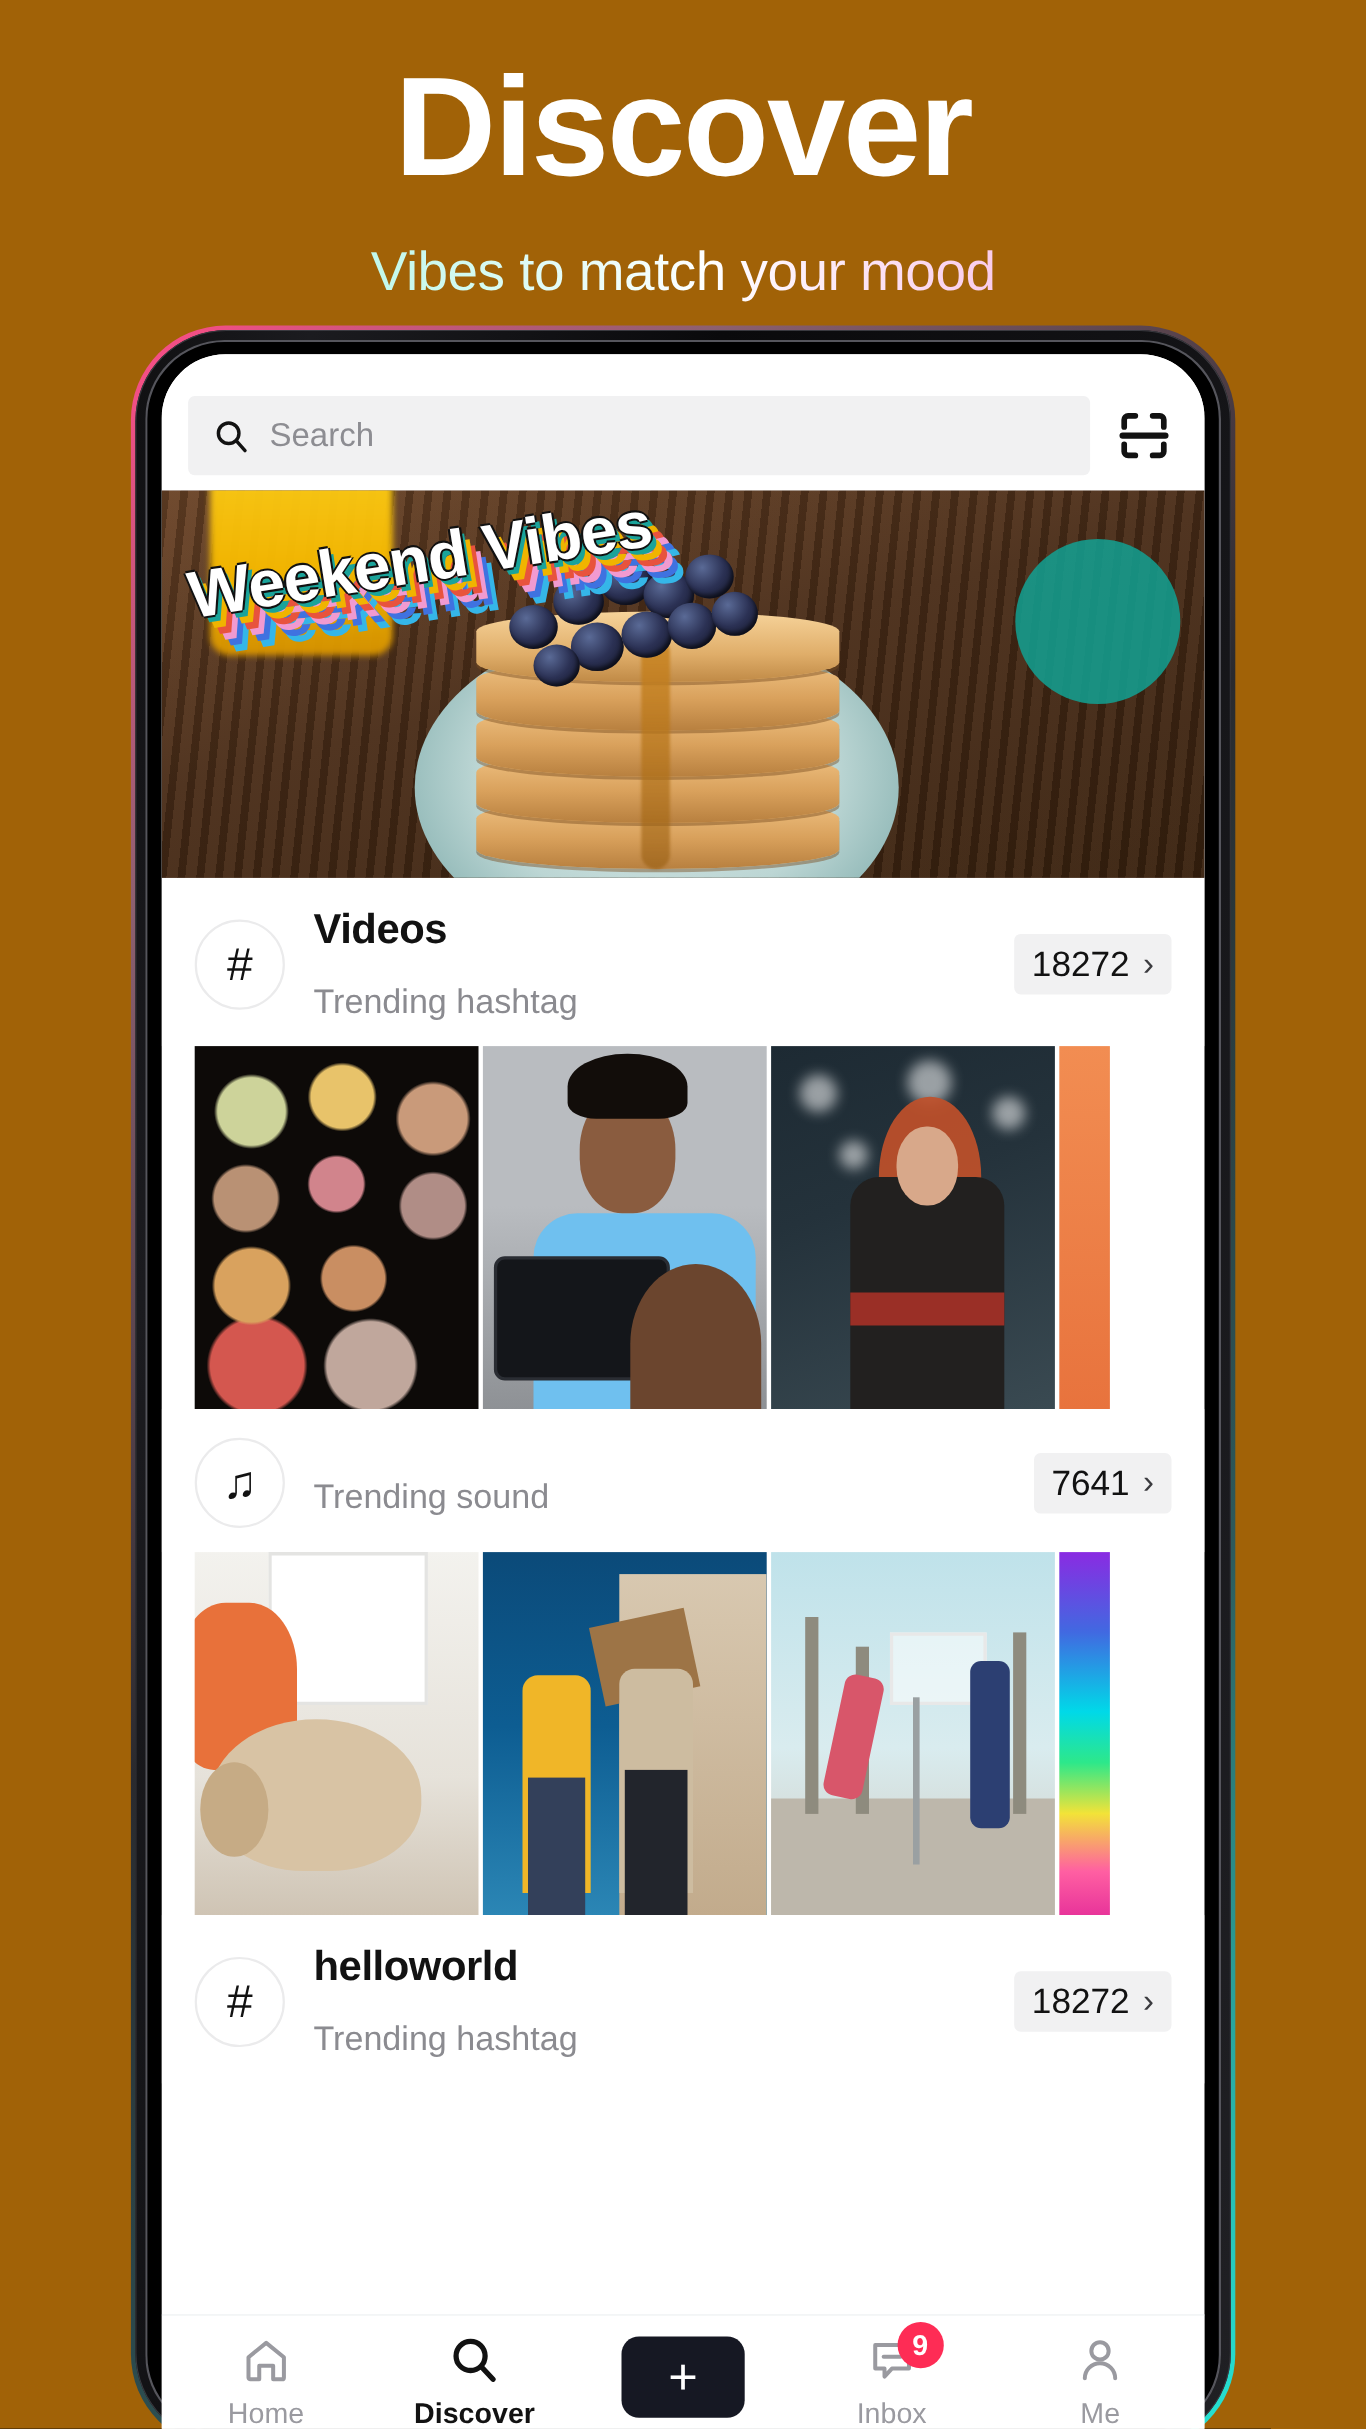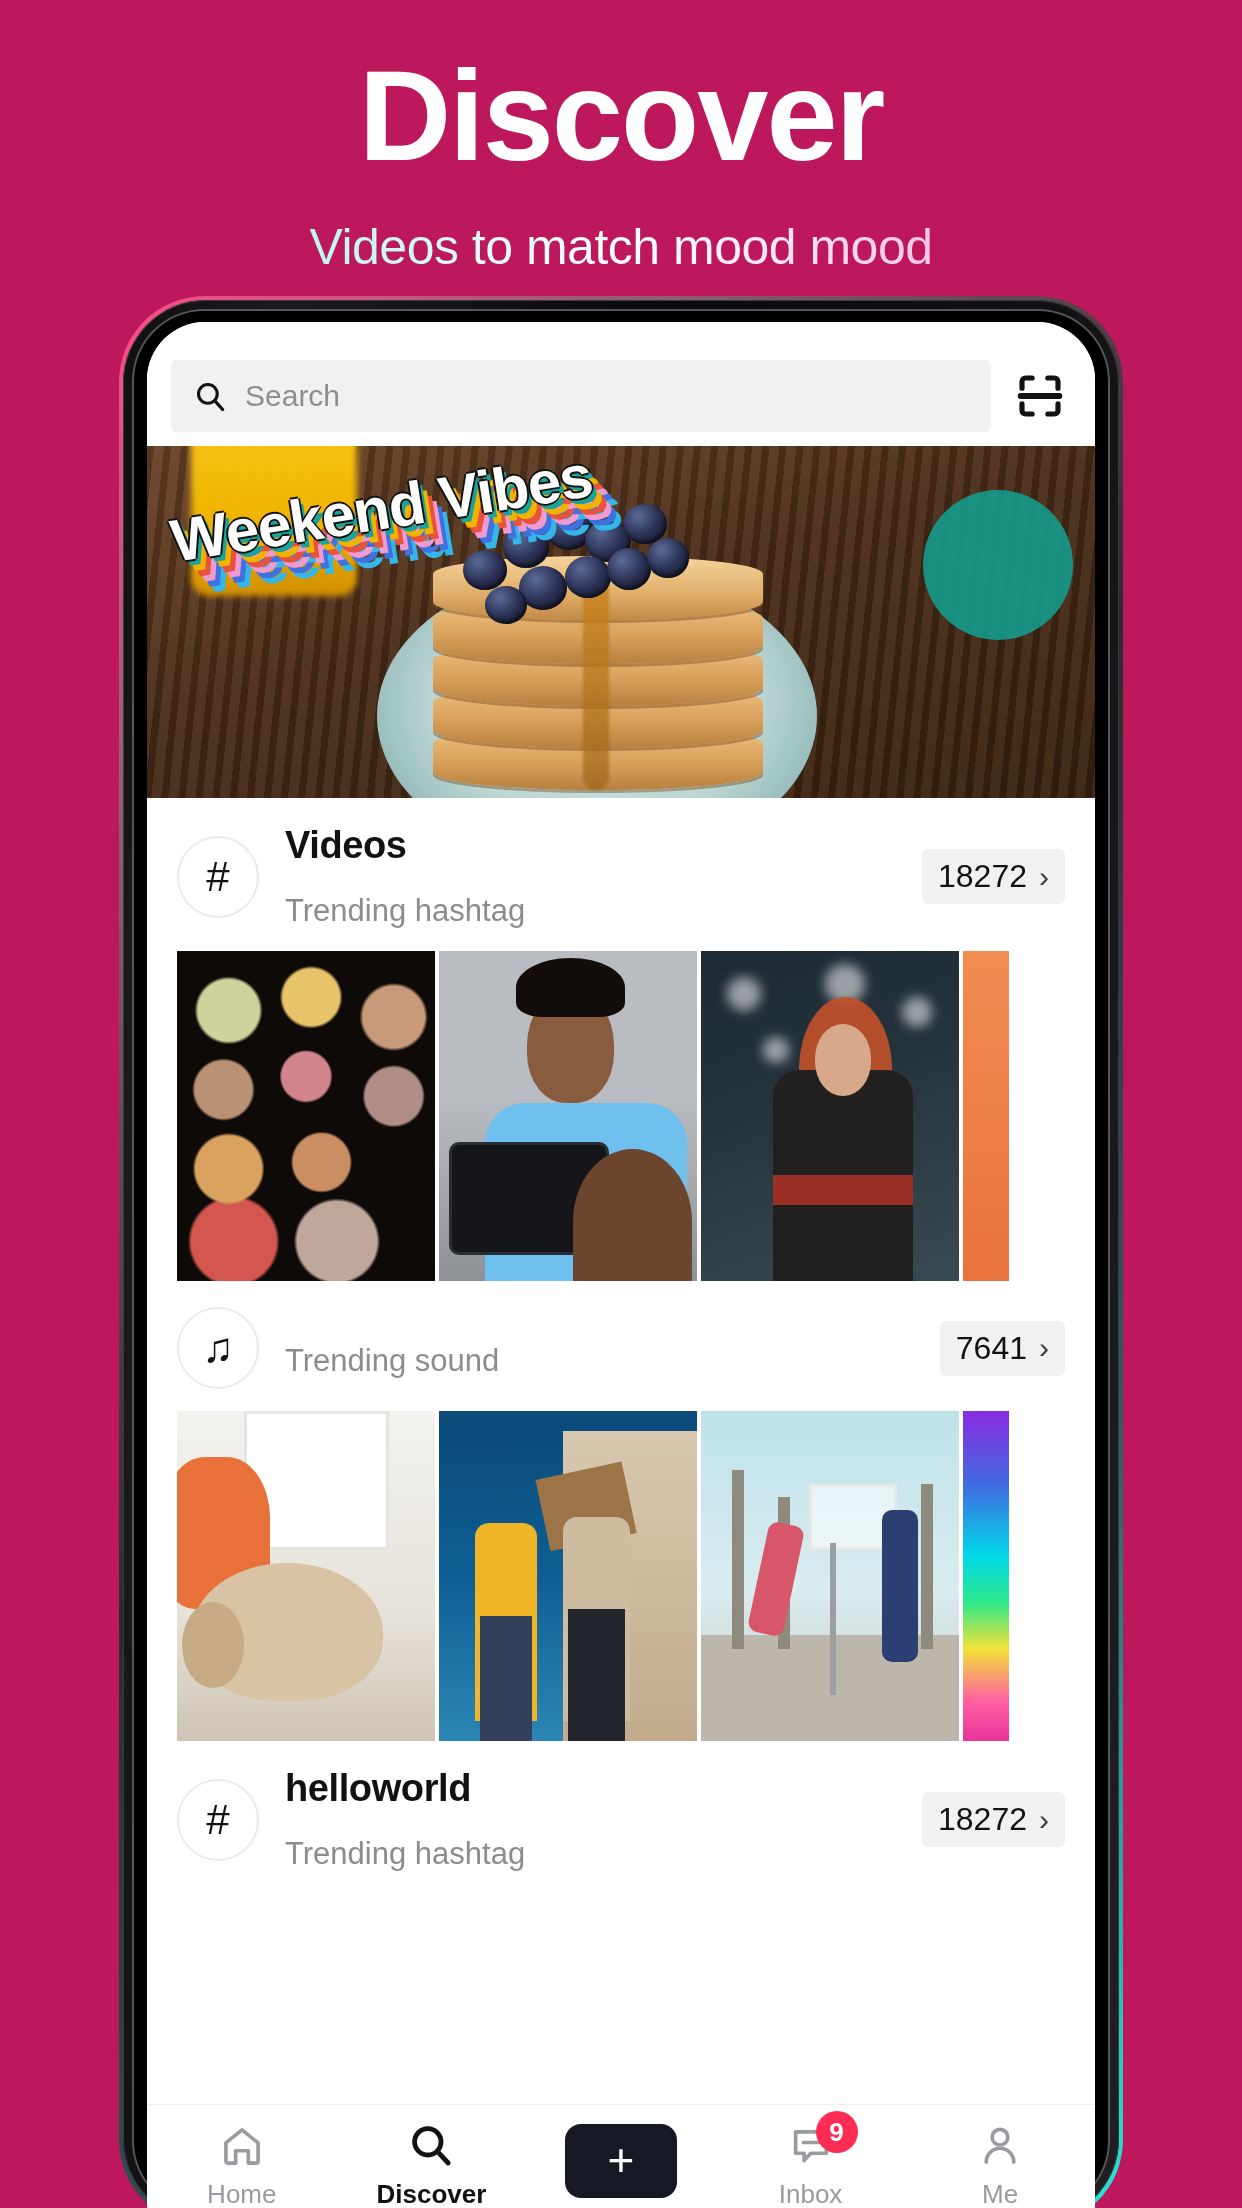--- a/index.html
+++ b/index.html
@@ -2,21 +2,21 @@
 <html><head>
 <meta charset="utf-8">
 <style>
   * { box-sizing: border-box; margin: 0; padding: 0; }
   html, body {
     width: 1242px; height: 2208px;
     background: #000;
     font-family: "Liberation Sans", sans-serif;
     overflow: hidden;
   }
-  .stage { position: relative; width: 1242px; height: 2208px; background: #be185d; }
+  .stage { position: relative; width: 1242px; height: 2208px; background: #a16207; }
 
   
   .hero { position: absolute; top: 0; left: 0; width: 1242px; text-align: center; }
   .hero-title {
     font-size: 128px;
     font-weight: 700;
     color: #ffffff;
     letter-spacing: -2px;
     line-height: 1;
     padding-top: 52px;
@@ -272,21 +272,21 @@
   }
   svg { display: block; }
 </style>
 </head>
 <body>
 
 <div class="stage">
 
   <div class="hero">
     <div class="hero-title">Discover</div>
-    <div class="hero-sub">Videos to match mood mood</div>
+    <div class="hero-sub">Vibes to match your mood</div>
   </div>
 
   <div class="phone-wrap">
     <div class="phone-glow"></div>
     <div class="phone-body"></div>
     <div class="phone-inner-ring"></div>
 
     <div class="screen">
 
       <div class="search-row">

